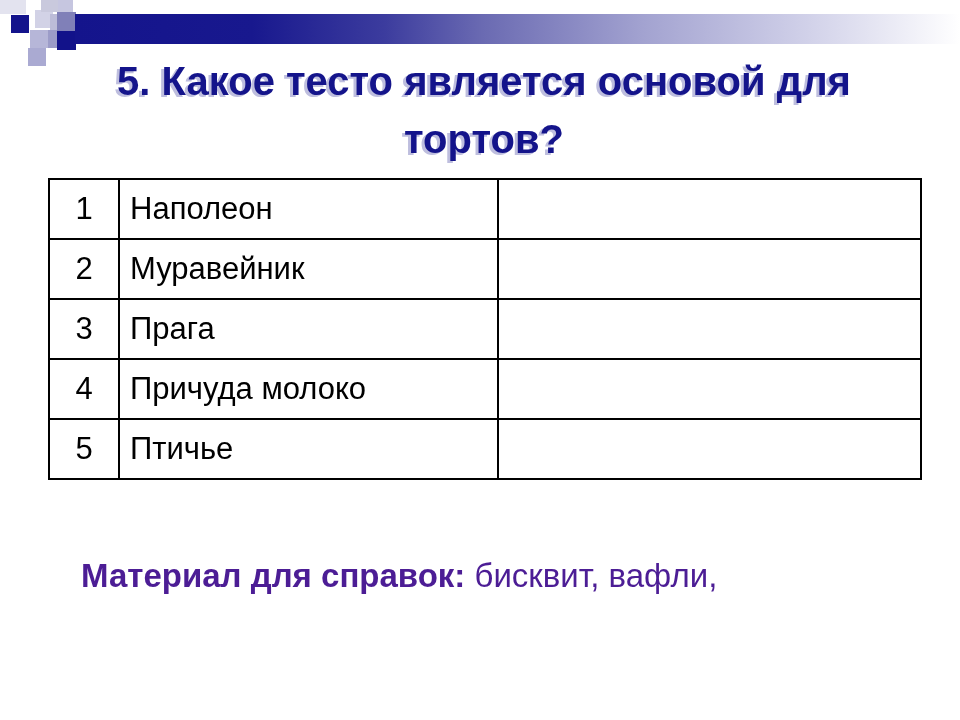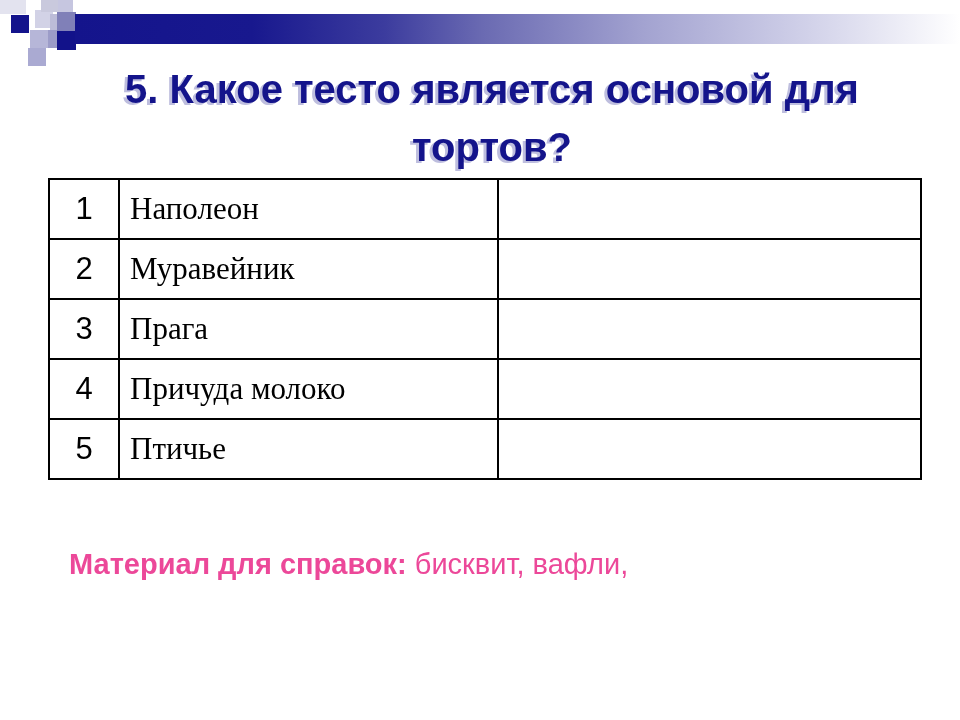--- a/index.html
+++ b/index.html
@@ -31,21 +31,21 @@
     left: 75px; top: 14px;
     width: 885px; height: 30px;
     background: linear-gradient(90deg,
       #14148c 0%, #18188e 20%, #3c3c9e 35%, #6a6ab2 46%,
       #a2a2d0 64%, #cfcfe8 82%, #ffffff 100%);
   }
   
   .title {
     position: absolute;
     left: 20px; top: 48px; width: 920px;
-    margin: 12px;
+    margin: 4px;
     text-align: center;
     font-size: 40px;
     font-weight: bold;
     line-height: 58px;
     color: #14148b;
     text-shadow: -3px 2px 0 #bebede;
   }
   
   .quiz {
     position: absolute;
@@ -55,31 +55,31 @@
   }
   .quiz td {
     border: 2px solid #000000;
     height: 58px;
     font-size: 31px;
     padding: 0;
     vertical-align: middle;
     background: #ffffff;
   }
   .quiz td.num  { width: 68px;  text-align: center; }
-  .quiz td.cake { width: 367px; padding-left: 10px; font-family: Liberation Serif, serif; }
+  .quiz td.cake { width: 367px; padding-left: 10px; }
   .quiz td.answer { width: 421px; }
   
   .reference {
     position: absolute;
     left: 95px; top: 538px; width: 760px;
-    margin: 4px;
-    font-size: 29px;
+    margin: 16px;
+    font-size: 33px;
     line-height: 44px;
     text-indent: -30px;
-    color: #ec4899;
+    color: #4c1d95;
   }
   .reference .lead { font-weight: bold; }
 </style>
 </head>
 <body>
 
 <div class="slide">
 
   <div>
     <div class="sq sq-a"></div>

